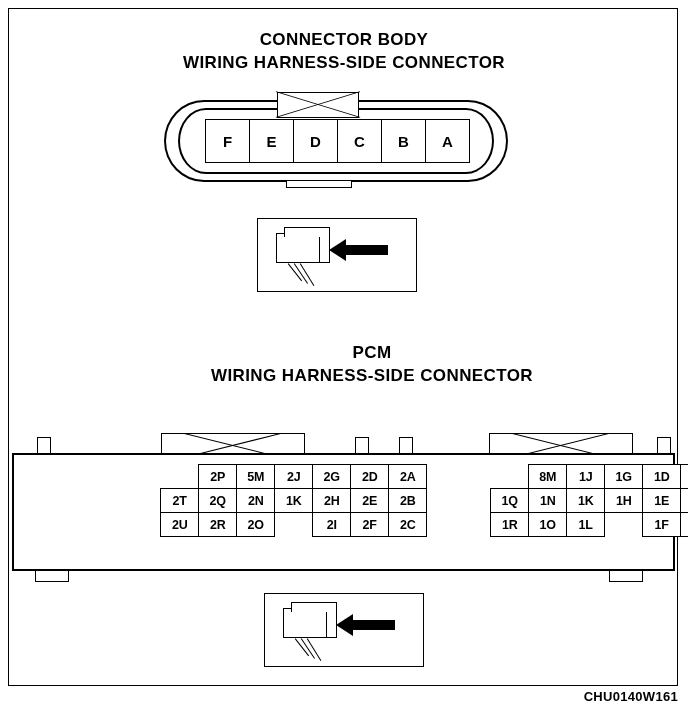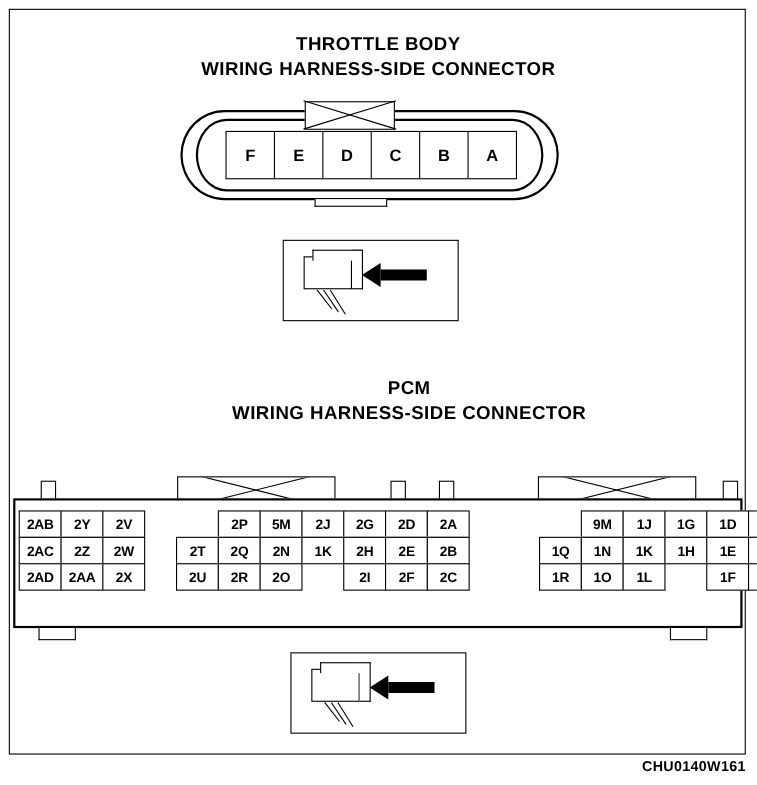--- a/index.html
+++ b/index.html
@@ -256,21 +256,21 @@
   }
 </style>
 </head>
 <body>
 
 <div class="page">
 
   <div class="outer-frame"></div>
 
   <div class="title-block" id="throttle-title">
-    <div>THROTTLE BODY</div>
+    <div>CONNECTOR BODY</div>
     <div>WIRING HARNESS-SIDE CONNECTOR</div>
   </div>
 
   <div class="tb-wrap">
     <div class="tb-outer"></div>
     <div class="tb-inner-shell"></div>
     <div class="tb-tab">
       <div class="x1"></div>
       <div class="x2"></div>
     </div>
@@ -311,31 +311,20 @@
     <div class="pcm-smalltab" style="left:346px; top:9px; width:14px; height:18px;"></div>
     <div class="pcm-smalltab" style="left:390px; top:9px; width:14px; height:18px;"></div>
     <div class="pcm-tab" style="left:480px; top:5px; width:144px; height:23px;">
       <div class="x1"></div>
       <div class="x2"></div>
     </div>
     <div class="pcm-smalltab" style="left:648px; top:9px; width:14px; height:18px;"></div>
 
     <div class="pcm-body"></div>
 
-    <div class="pin-grid" id="grid-a">
-      <div class="pin">2AB</div>
-      <div class="pin">2Y</div>
-      <div class="pin">2V</div>
-      <div class="pin">2AC</div>
-      <div class="pin">2Z</div>
-      <div class="pin">2W</div>
-      <div class="pin">2AD</div>
-      <div class="pin">2AA</div>
-      <div class="pin">2X</div>
-    </div>
 
     <div class="pin-grid" id="grid-b" style="grid-template-columns: repeat(7, 38px);">
       <div class="pin empty"></div>
       <div class="pin">2P</div>
       <div class="pin">5M</div>
       <div class="pin">2J</div>
       <div class="pin">2G</div>
       <div class="pin">2D</div>
       <div class="pin">2A</div>
 
@@ -353,21 +342,21 @@
       <div class="pin empty"></div>
       <div class="pin">2I</div>
       <div class="pin">2F</div>
       <div class="pin">2C</div>
     </div>
 
 
     <div class="pin-grid" id="grid-d" style="grid-template-columns: repeat(7, 38px); left:444px;">
       <div class="pin empty"></div>
       <div class="pin empty"></div>
-      <div class="pin">9M</div>
+      <div class="pin">8M</div>
       <div class="pin">1J</div>
       <div class="pin">1G</div>
       <div class="pin">1D</div>
       <div class="pin">1A</div>
 
       <div class="pin empty"></div>
       <div class="pin">1Q</div>
       <div class="pin">1N</div>
       <div class="pin">1K</div>
       <div class="pin">1H</div>

